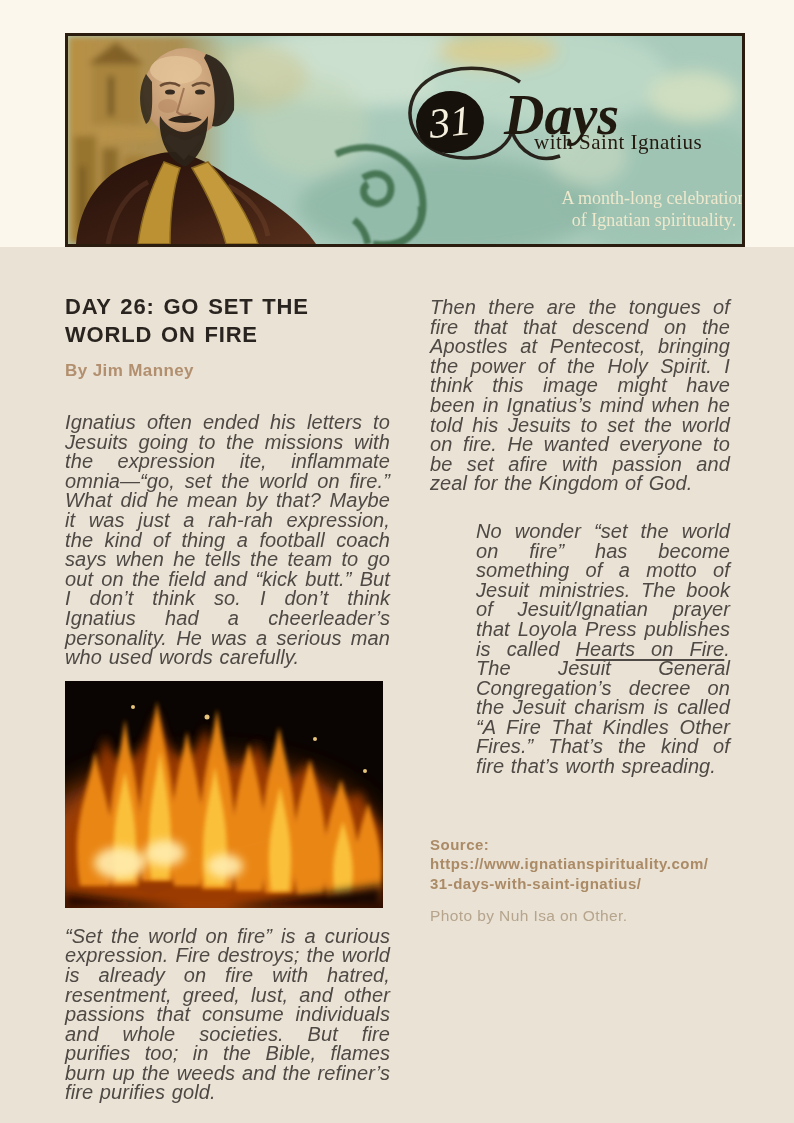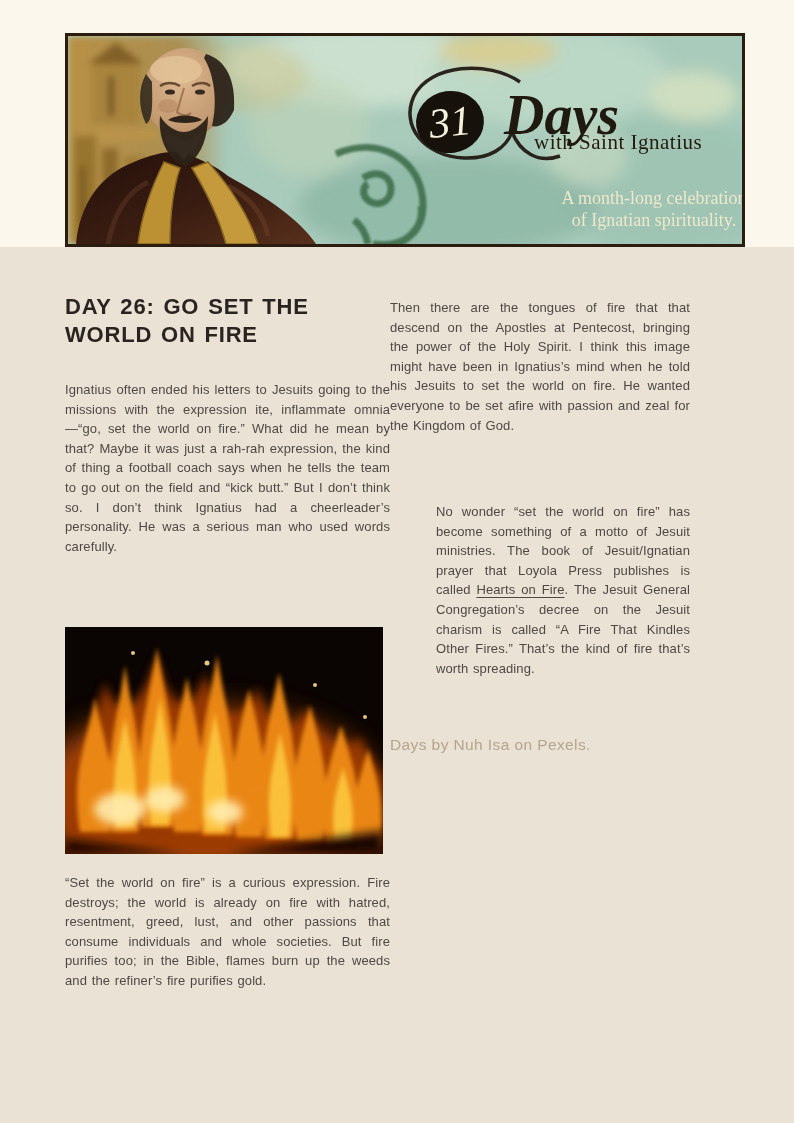--- a/index.html
+++ b/index.html
@@ -1,26 +1,26 @@
 <!DOCTYPE html>
 <html><head>
 <meta charset="utf-8">
 <style>
   * { margin:0; padding:0; box-sizing:border-box; }
   body { font-family:"Liberation Sans", sans-serif; background:#e9e2d5; }
   .page { width:794px; height:1123px; position:relative; overflow:hidden; background:#e9e2d5; margin:0 auto; }
   .top-band { height:247px; background:#fcf7ec; padding:33px 0 0 65px; }
   .banner { width:680px; height:214px; border:3px solid #2b1c10; background:#a9cbbc; }
   .banner svg { display:block; width:100%; height:100%; }
-  .content { display:flex; padding:46px 64px 0 65px; height:876px; }
+  .content { display:flex; gap:40px; padding:46px 64px 0 65px; height:876px; }
   .col-left { width:325px; flex:none; }
   .col-right { width:300px; flex:none; padding-top:5px; }
   h1.heading { font-size:22px; line-height:27.5px; font-weight:700; letter-spacing:.8px; word-spacing:2px; color:#2a2420; margin-bottom:13px; }
   .byline { font-size:17px; font-weight:700; letter-spacing:.4px; color:#b28f6e; margin-bottom:24px; }
-  p.body { font-size:13px; line-height:19.6px; color:#4e4944; text-align:justify; letter-spacing:.1px; word-spacing:1px; }
+  p.body { font-size:20px; line-height:19.6px; color:#4e4944; text-align:justify; letter-spacing:.1px; word-spacing:1px;font-style:italic; }
   .para-first { min-height:234px; margin-bottom:13px;margin-top:32px; }
   .fire { width:318px; height:227px; margin-bottom:19px; background:#0a0402; }
   .fire svg { display:block; width:100%; height:100%; }
   .rp1 { min-height:176px; margin-bottom:28px; }
   .rp2 { margin-bottom:58px;margin-left:46px; }
   .link-underline { text-decoration:underline; text-underline-offset:3px; }
   .source { color:#ab8a66; font-weight:700; font-size:15px; line-height:19.5px; letter-spacing:.5px; margin-bottom:14px; }
   .source div { word-break:break-all; }
   .credit { color:#b6a48c; font-size:15.5px; letter-spacing:.4px; }
 </style>
@@ -127,20 +127,21 @@
           <text x="586" y="190" text-anchor="middle" font-family="Liberation Serif, serif" font-size="18" fill="#eee8cc">of Ignatian spirituality.</text>
         </g>
       </svg>
     </div>
   </div>
 
   <div class="content">
 
     <div class="col-left">
       <h1 class="heading">DAY 26: GO SET THE WORLD ON FIRE</h1>
+      <div class="byline">By Jim Manney</div>
       <p class="body para-first">Ignatius often ended his letters to Jesuits going to the missions with the expression ite, inflammate omnia—“go, set the world on fire.” What did he mean by that? Maybe it was just a rah-rah expression, the kind of thing a football coach says when he tells the team to go out on the field and “kick butt.” But I don’t think so. I don’t think Ignatius had a cheerleader’s personality. He was a serious man who used words carefully.</p>
 
       <div class="fire">
         <svg viewBox="0 0 318 227" preserveAspectRatio="none">
           <defs>
             <filter id="f1" x="-30%" y="-30%" width="160%" height="160%">
                 <feGaussianBlur stdDeviation="1"></feGaussianBlur>
               </filter>
             <filter id="f2" x="-30%" y="-30%" width="160%" height="160%">
                 <feGaussianBlur stdDeviation="2.2"></feGaussianBlur>
@@ -198,18 +199,23 @@
         </svg>
       </div>
 
       <p class="body">“Set the world on fire” is a curious expression. Fire destroys; the world is already on fire with hatred, resentment, greed, lust, and other passions that consume individuals and whole societies. But fire purifies too; in the Bible, flames burn up the weeds and the refiner’s fire purifies gold.</p>
     </div>
 
     <div class="col-right">
       <p class="body rp1">Then there are the tongues of fire that that descend on the Apostles at Pentecost, bringing the power of the Holy Spirit. I think this image might have been in Ignatius’s mind when he told his Jesuits to set the world on fire. He wanted everyone to be set afire with passion and zeal for the Kingdom of God.</p>
       <p class="body rp2"><span>No wonder “set the world on fire” has become something of a motto of Jesuit ministries. The book of Jesuit/Ignatian prayer that Loyola Press publishes is called </span><span class="link-underline">Hearts on Fire</span><span>. The Jesuit General Congregation’s decree on the Jesuit charism is called “A Fire That Kindles Other Fires.” That’s the kind of fire that’s worth spreading.</span></p>
 
-
-      <div class="credit">Days by Nuh Isa on Pexels.</div>
+      <div class="source">
+        <div>Source:</div>
+        <div>https://www.ignatianspirituality.com/</div>
+        <div>31-days-with-saint-ignatius/</div>
+      </div>
+
+      <div class="credit">Photo by Nuh Isa on Other.</div>
     </div>
 
   </div>
 </div>
 
 </body></html>

